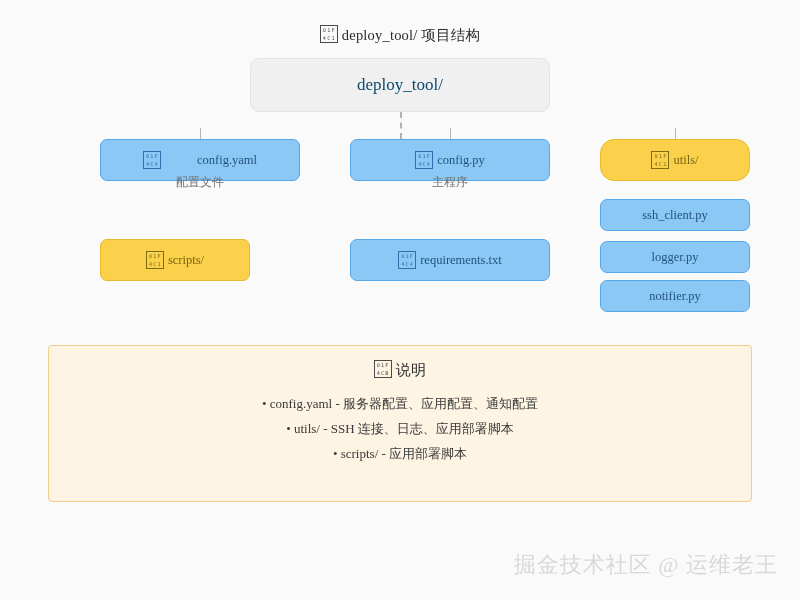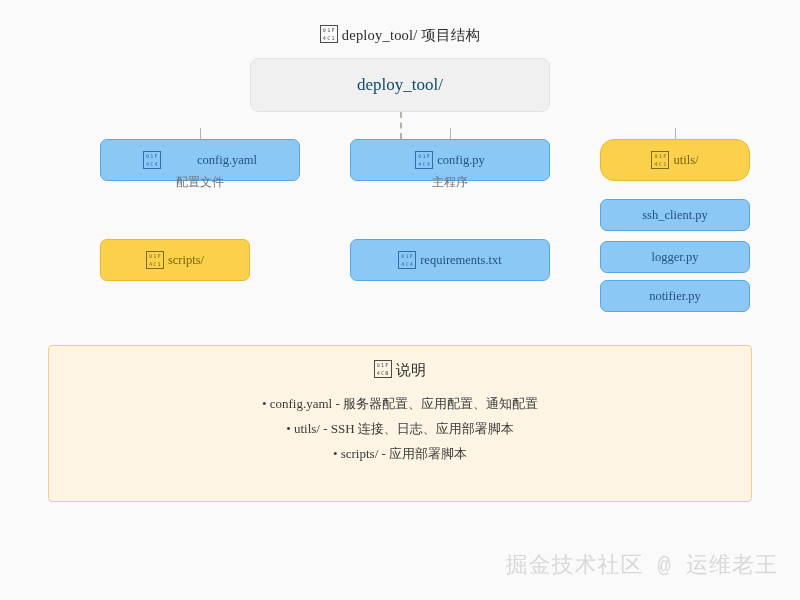--- a/index.html
+++ b/index.html
@@ -155,21 +155,21 @@
 
   
   .watermark {
     position: absolute;
     right: 22px;
     bottom: 20px;
     font-size: 22px;
     color: #d8d8d8;
     letter-spacing: 1px;
     white-space: nowrap;
-    font-family: Liberation Mono, monospace;
+    font-family: Liberation Serif, serif;
   }
 </style>
 </head>
 <body>
 
 <div id="canvas">
 
   <div class="diagram-title">
     <span class="tofu"><i>01F</i><i>4C1</i></span><span>deploy_tool/ 项目结构</span>
   </div>

